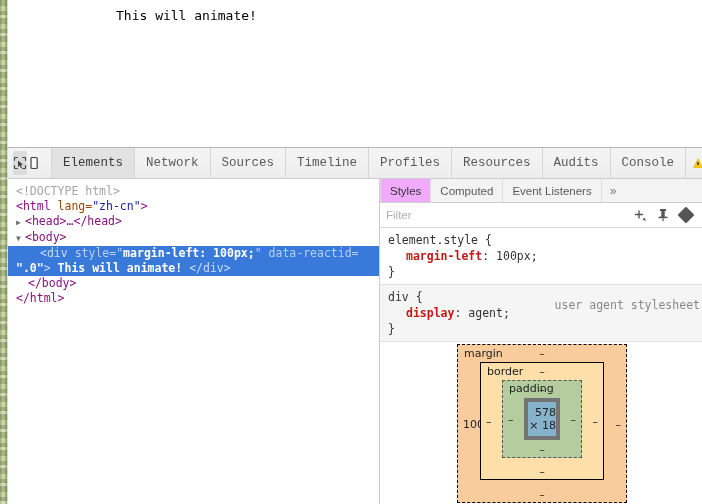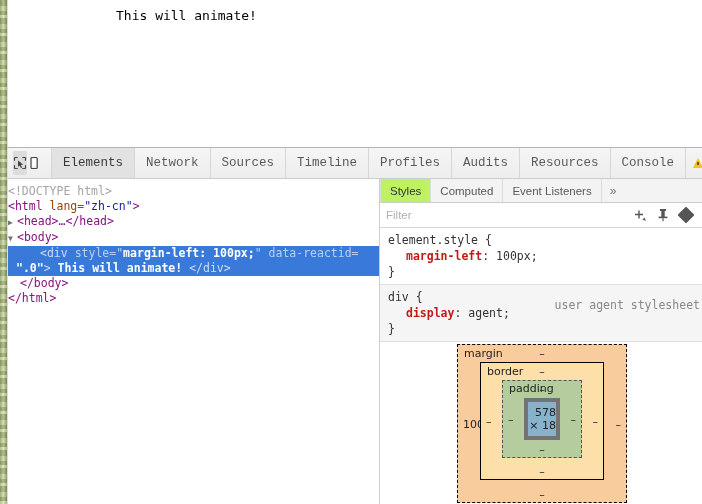--- a/index.html
+++ b/index.html
@@ -87,21 +87,21 @@
   
   .dt-body { flex:1; display:flex; min-height:0; }
 
   
   .dom-pane {
     width:371px; min-width:371px; background:#fff;
     overflow:hidden; padding:5px 0 0 0; position:relative;
     font-family:"DejaVu Sans Mono","Liberation Mono",monospace;
     font-size:11.5px; line-height:15px;
   }
-  .dom-line { white-space:pre; color:#881280; }
+  .dom-line { white-space:pre; padding-left:8px; color:#881280; }
   .dom-line.sel {
     background:#3879d9; padding-left:8px;
   }
   .dom-line.sel .tag,.dom-line.sel .punct{ color:#c9ddf8; }
   .dom-line.sel .attr{ color:#b9cff0; }
   .dom-line.sel .val{ color:#ffffff; font-weight:bold; }
   .dom-line.sel .txt{ color:#ffffff; font-weight:bold; }
   .tag{color:#881280;}
   .attr{color:#994500;}
   .val{color:#1a1aa6;}
@@ -117,21 +117,21 @@
   .styles-pane { flex:1; display:flex; flex-direction:column; background:#fff; min-width:0; }
   .styles-tabs {
     height:24px;min-height:24px;display:flex;align-items:stretch;
     background:#f3f3f3;border-bottom:1px solid #cdcdcd;
   }
   .st-tab{
     display:flex;align-items:center;padding:0 9px;font-size:11.5px;color:#5a5a5a;
     border-right:1px solid #dcdcdc;cursor:pointer;
   }
   .st-tab:first-child{border-left:1px solid #dcdcdc;}
-  .st-tab.active{background:#bef264;color:#333;}
+  .st-tab.active{background:#f0abfc;color:#333;}
   .st-more{display:flex;align-items:center;padding:0 8px;color:#777;font-size:12px;cursor:pointer;}
 
   .filter-row{
     height:25px;min-height:25px;display:flex;align-items:center;
     border-bottom:1px solid #d8d8d8;background:#fff;padding:0 6px;gap:13px;
   }
   .filter-input{
     flex:1;border:0;outline:0;font-size:11.5px;color:#333;
     font-family:"Liberation Sans",sans-serif;background:transparent;
   }
@@ -210,24 +210,24 @@
         <div class="tab">
             <span>Sources</span>
           </div>
         <div class="tab">
             <span>Timeline</span>
           </div>
         <div class="tab">
             <span>Profiles</span>
           </div>
         <div class="tab">
+            <span>Resources</span>
+          </div>
+        <div class="tab">
             <span>Audits</span>
-          </div>
-        <div class="tab">
-            <span>Resources</span>
           </div>
         <div class="tab">
             <span>Console</span>
           </div>
       </div>
 
       <div class="tb-right">
         <div class="warn-badge">
           <span class="warn-tri"></span>
           <span>1</span>

